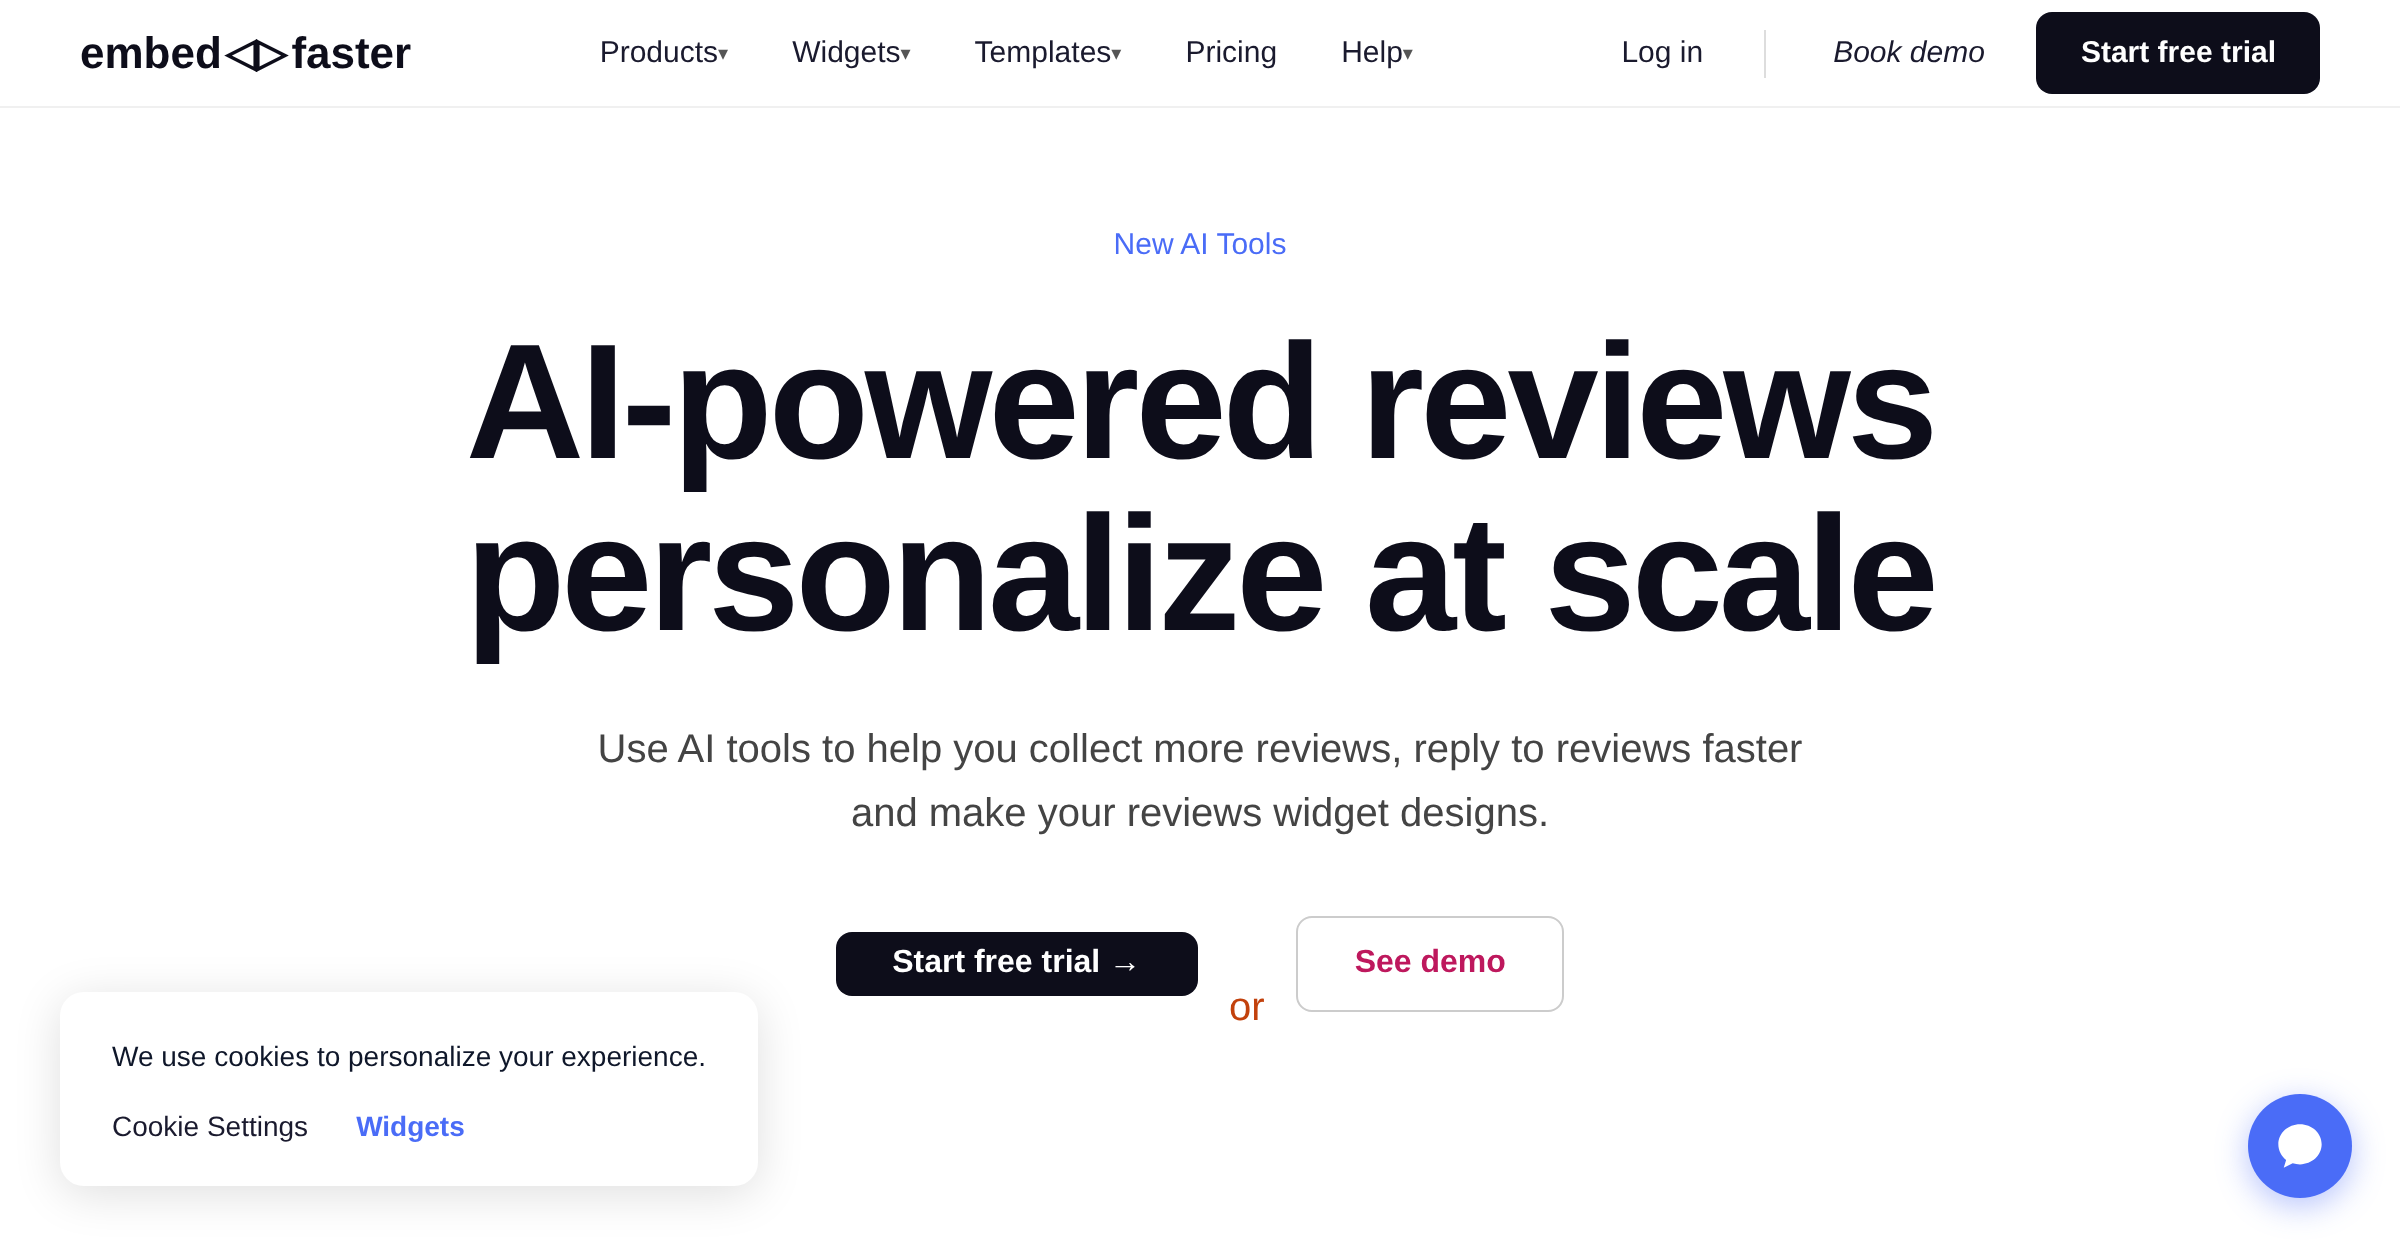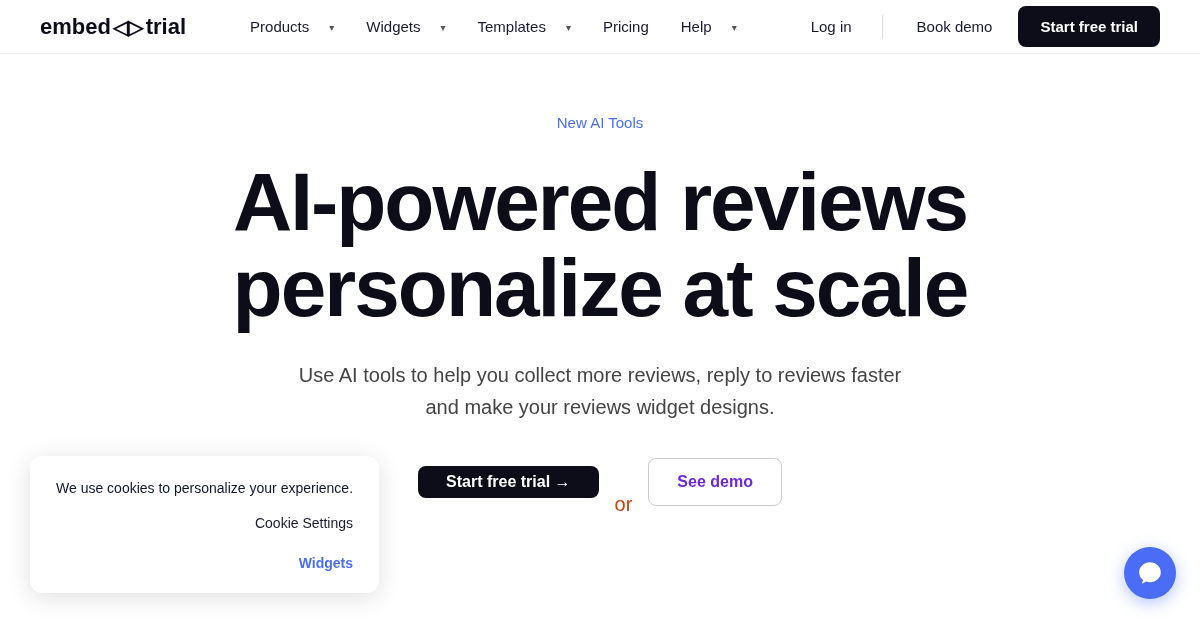--- a/index.html
+++ b/index.html
@@ -35,21 +35,21 @@
     .nav-links {
       display: flex;
       align-items: center;
       gap: 4px;
       flex: 1;
       justify-content: center;
     }
     .nav-item {
       display: flex;
       align-items: center;
-      gap: 20px;
+      gap: 0;
       padding: 8px 14px;
       font-size: 15px;
       color: #1a1a2e;
       cursor: pointer;
       border-radius: 6px;
       font-weight: 500;
       justify-content: center;
     }
     .nav-chevron { font-size: 10px; color: #555; margin-top: 1px; }
     .nav-divider {
@@ -70,20 +70,21 @@
       cursor: pointer;
       padding: 8px 10px;
     }
     .btn-book-demo {
       font-size: 15px;
       color: #1a1a2e;
       font-weight: 500;
       cursor: pointer;
       padding: 8px 14px;
       border-radius: 6px;
+      font-style: italic;
     }
     .btn-start-trial {
       background: #0d0d1a;
       color: #fff;
       font-size: 15px;
       font-weight: 600;
       padding: 12px 22px;
       border-radius: 8px;
       cursor: pointer;
       border: none;
@@ -140,21 +141,21 @@
       align-items: center;
       gap: 8px;
     }
     .hero-or {
       font-size: 20px;
       color: #c2410c;
       margin-top: 46px;
     }
     .btn-see-demo {
       background: #fff;
-      color: #6d28d9;
+      color: #be185d;
       font-size: 16px;
       font-weight: 600;
       padding: 14px 28px;
       border-radius: 8px;
       cursor: pointer;
       border: 1.5px solid #ccc;
     }
 
     
     .cookie-banner {
@@ -169,23 +170,22 @@
       z-index: 1000;
     }
     .cookie-text {
       font-size: 14px;
       color: #0f172a;
       margin-bottom: 16px;
       line-height: 1.5;
     }
     .cookie-actions {
       display: flex;
-      align-items: flex-end;
+      align-items: flex-start;
       gap: 24px;
-      flex-direction: column;
     }
     .btn-cookie-settings {
       font-size: 14px;
       color: #1a1a2e;
       font-weight: 500;
       cursor: pointer;
       background: none;
       border: none;
     }
     .btn-accept {
@@ -219,21 +219,21 @@
       fill: #fff;
     }
   </style>
 </head>
 <body>
 
 <nav class="navbar">
   <div class="logo">
     <span>embed</span>
     <span class="logo-arrows">◁▷</span>
-    <span>trial</span>
+    <span>faster</span>
   </div>
 
   <div class="nav-links">
     <div class="nav-item">
       <span>Products</span>
       <span class="nav-chevron">▾</span>
     </div>
     <div class="nav-item">
       <span>Widgets</span>
       <span class="nav-chevron">▾</span>

